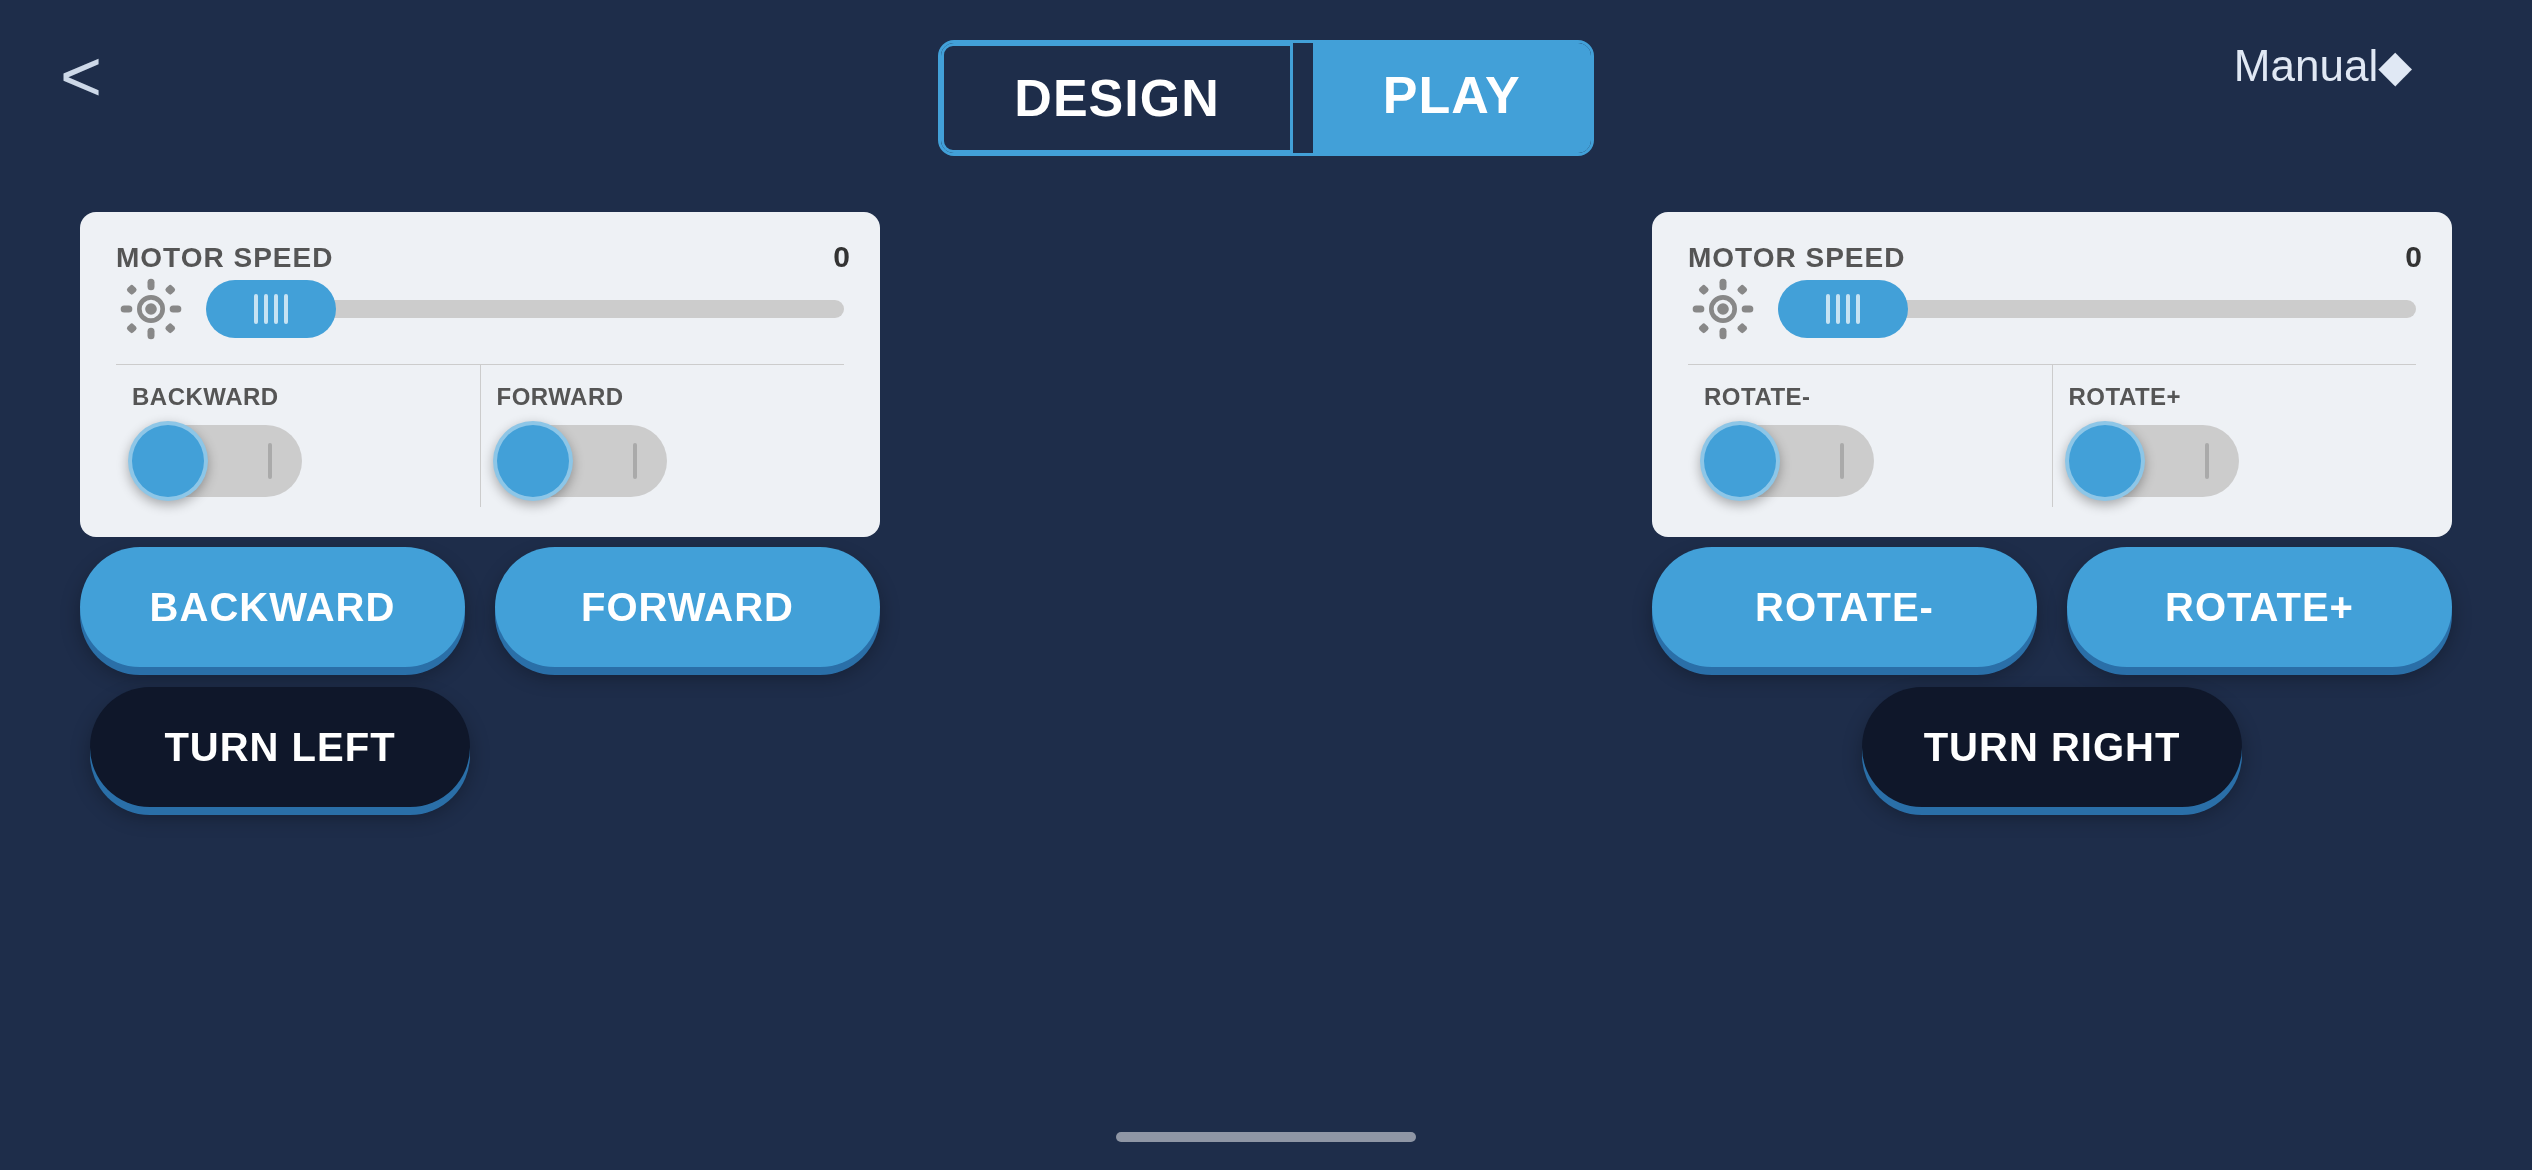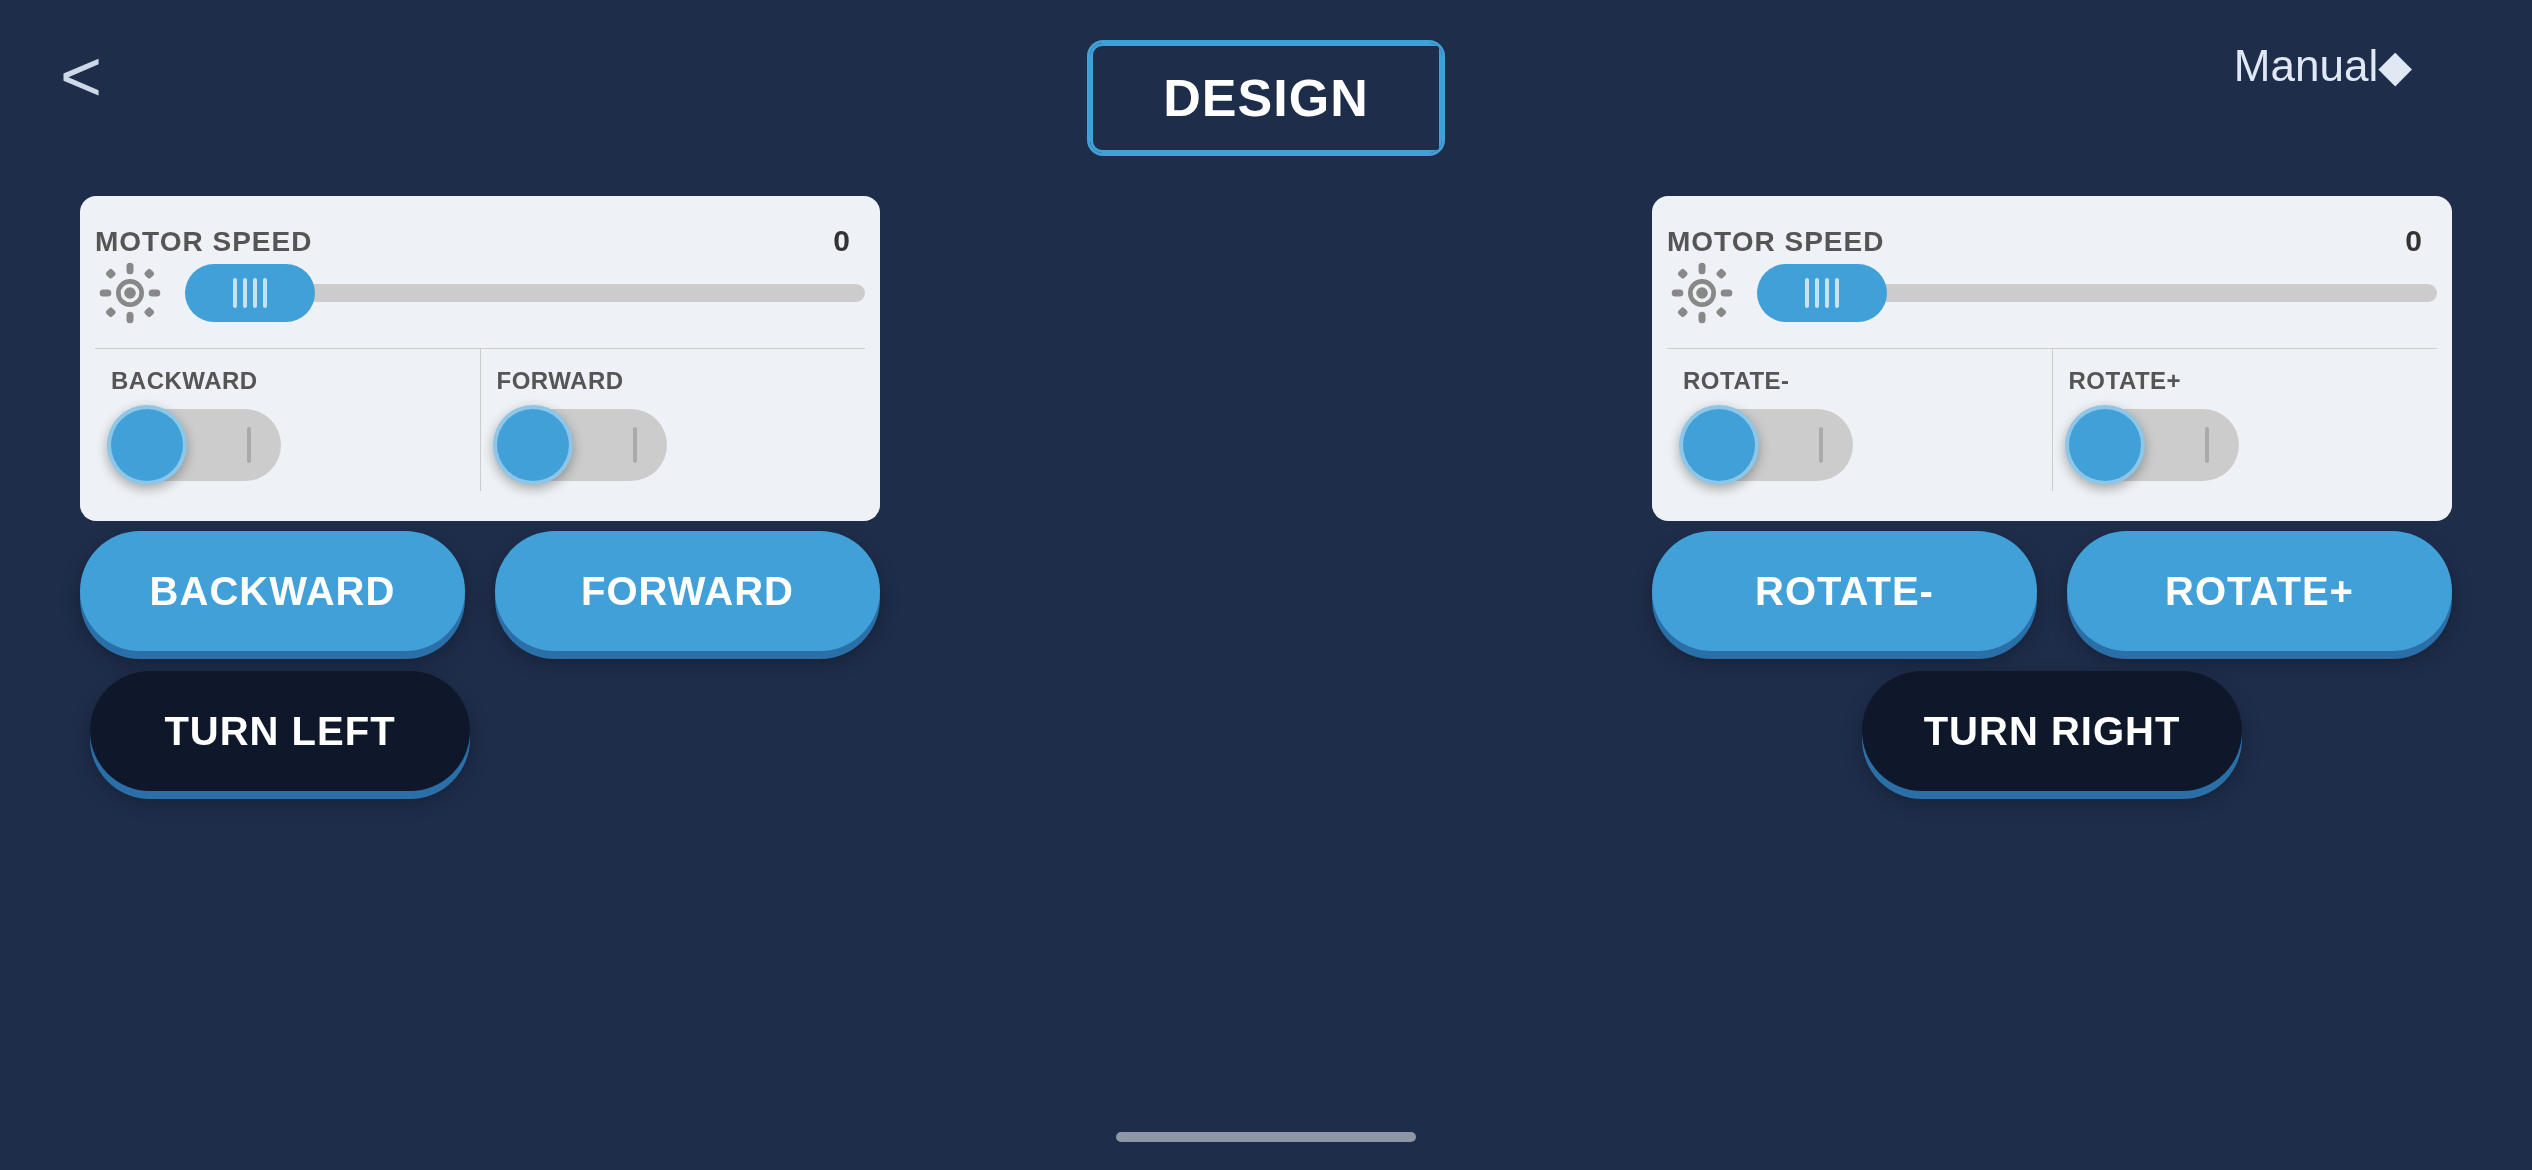--- a/index.html
+++ b/index.html
@@ -70,22 +70,23 @@
       font-size: 44px;
       display: flex;
       align-items: center;
       cursor: pointer;
     }
 
     
     .motor-card {
       background: #eef1f5;
       border-radius: 16px;
-      padding: 30px 15px;
+      padding: 30px 36px;
       position: relative;
+      margin-top: 16px;
     }
 
     .motor-label {
       font-size: 28px;
       font-weight: 600;
       color: #555;
       letter-spacing: 1px;
       margin-bottom: 20px;
     }
 
@@ -281,20 +282,21 @@
     }
   </style>
 </head>
 <body>
 
 <div class="header">
   <span class="back-btn">&lt;</span>
 
   <div class="tab-group">
     <div class="tab tab-design">DESIGN</div>
+    <div class="tab tab-play">PLAY</div>
   </div>
 
   <div class="manual-select">
     <span>Manual</span>
     <span>◆</span>
   </div>
 </div>
 
 <div class="main-wrapper">
 

